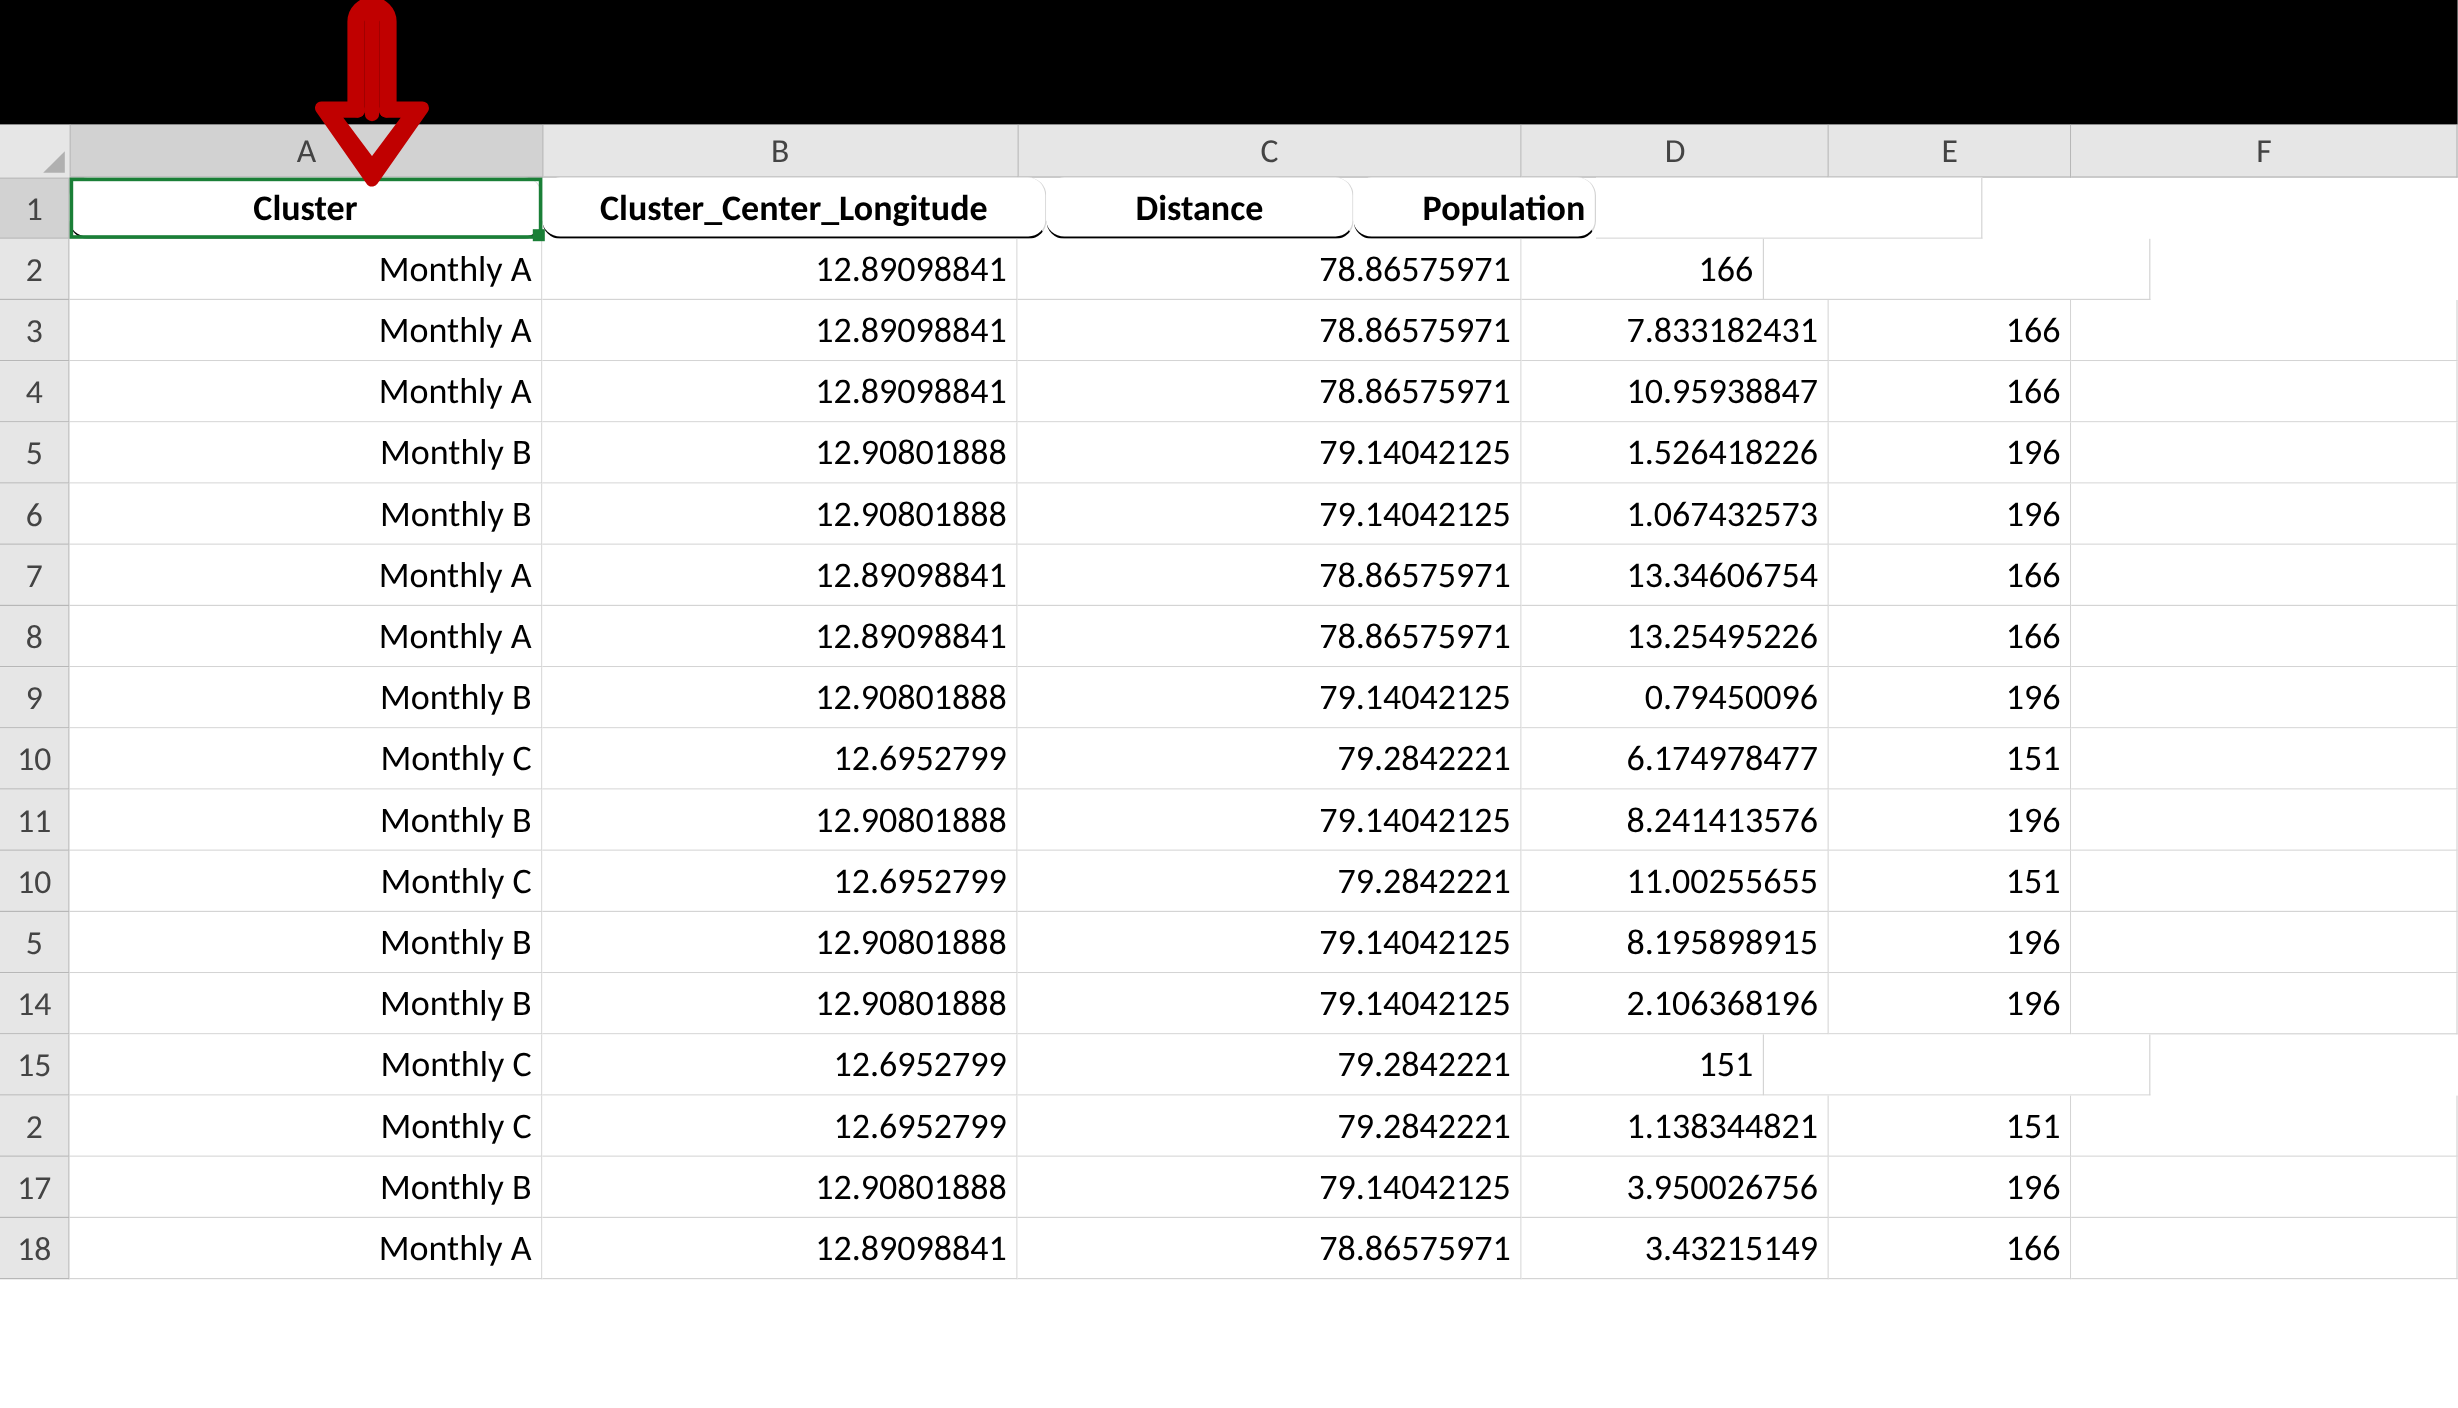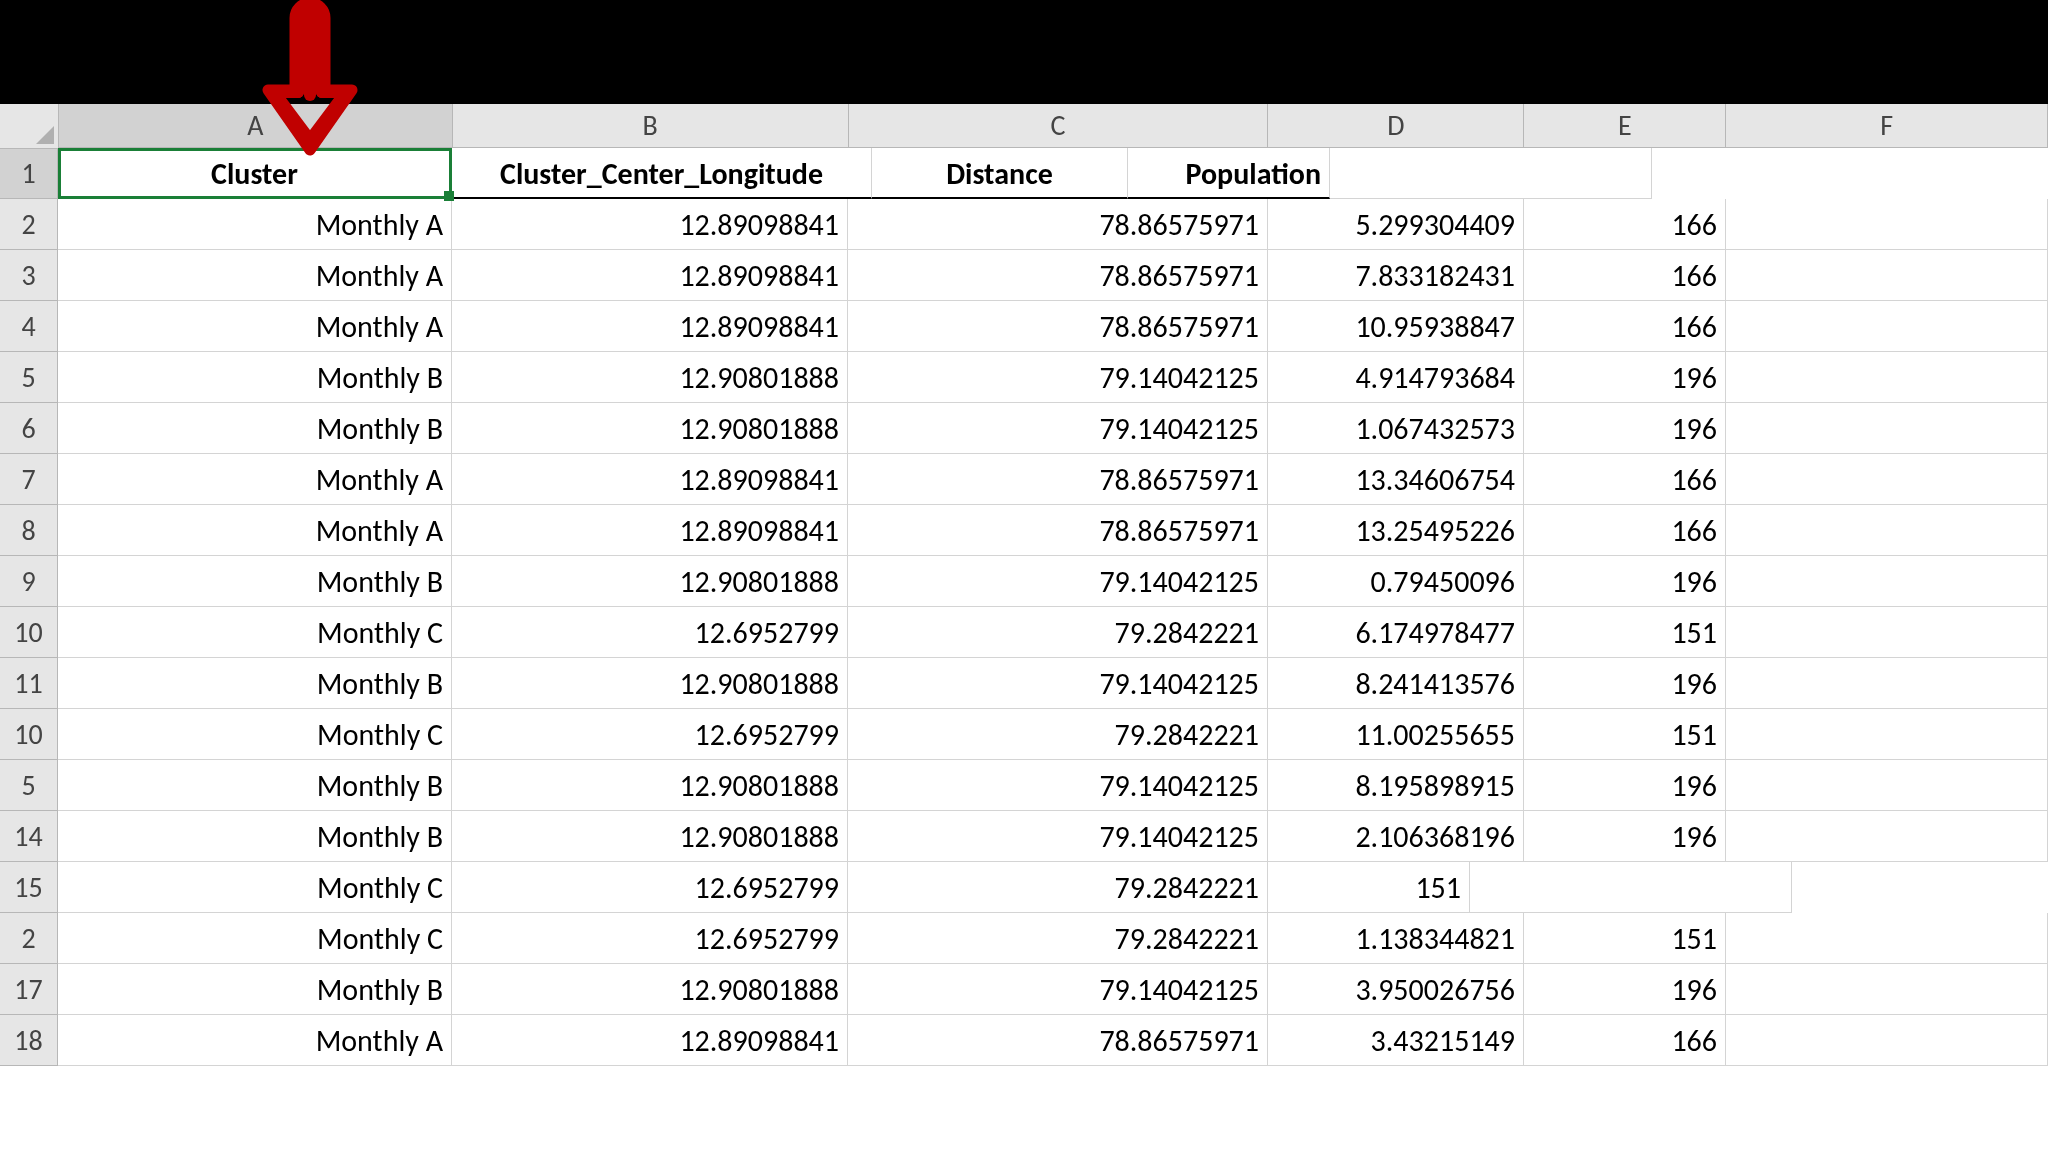--- a/index.html
+++ b/index.html
@@ -106,20 +106,21 @@
     border-bottom: 1px solid #d4d4d4;
     white-space: nowrap;
     overflow: hidden;
     box-sizing: border-box;
     background: #ffffff;
   }
   .cell.header-cell {
     font-weight: bold;
     text-align: center;
     border-bottom: 2px solid #000000;
+    border-radius: 15px;
   }
   .cell.right { text-align: right; }
   .cell.left  { text-align: right;  }
   .cell.center{ text-align: center;}
 
   .selected-cell {
     position: absolute;
     border: 3px solid #1a7f37;
     pointer-events: none;
     box-sizing: border-box;
@@ -167,21 +168,20 @@
     <div class="cell wE header-cell left">Population</div>
     <div class="cell wF"></div>
   </div>
 
   <div id="data-rows">
       <div class="row">
         <div class="row-header">2</div>
         <div class="cell wA left">Monthly A</div>
         <div class="cell wB right">12.89098841</div>
         <div class="cell wC right">78.86575971</div>
-        <div class="cell wD right">5.299304409</div>
         <div class="cell wE right">166</div>
         <div class="cell wF"></div>
       </div>
       <div class="row">
         <div class="row-header">3</div>
         <div class="cell wA left">Monthly A</div>
         <div class="cell wB right">12.89098841</div>
         <div class="cell wC right">78.86575971</div>
         <div class="cell wD right">7.833182431</div>
         <div class="cell wE right">166</div>
@@ -194,21 +194,21 @@
         <div class="cell wC right">78.86575971</div>
         <div class="cell wD right">10.95938847</div>
         <div class="cell wE right">166</div>
         <div class="cell wF"></div>
       </div>
       <div class="row">
         <div class="row-header">5</div>
         <div class="cell wA left">Monthly B</div>
         <div class="cell wB right">12.90801888</div>
         <div class="cell wC right">79.14042125</div>
-        <div class="cell wD right">4.914793684</div>
+        <div class="cell wD right">1.526418226</div>
         <div class="cell wE right">196</div>
         <div class="cell wF"></div>
       </div>
       <div class="row">
         <div class="row-header">6</div>
         <div class="cell wA left">Monthly B</div>
         <div class="cell wB right">12.90801888</div>
         <div class="cell wC right">79.14042125</div>
         <div class="cell wD right">1.067432573</div>
         <div class="cell wE right">196</div>

